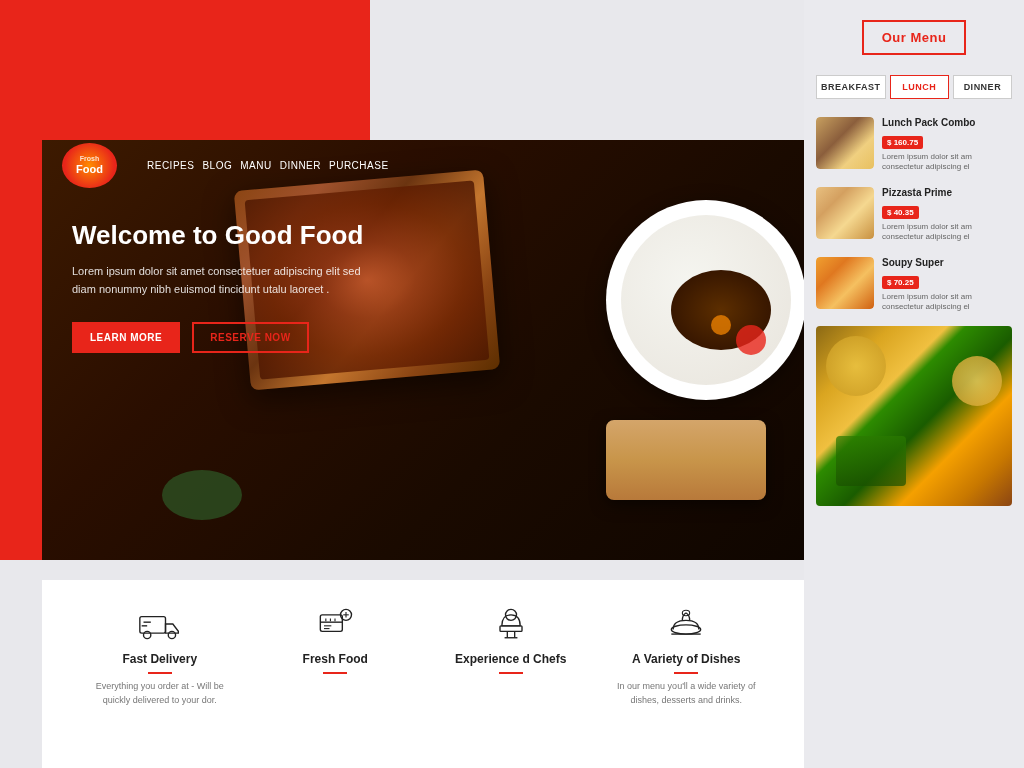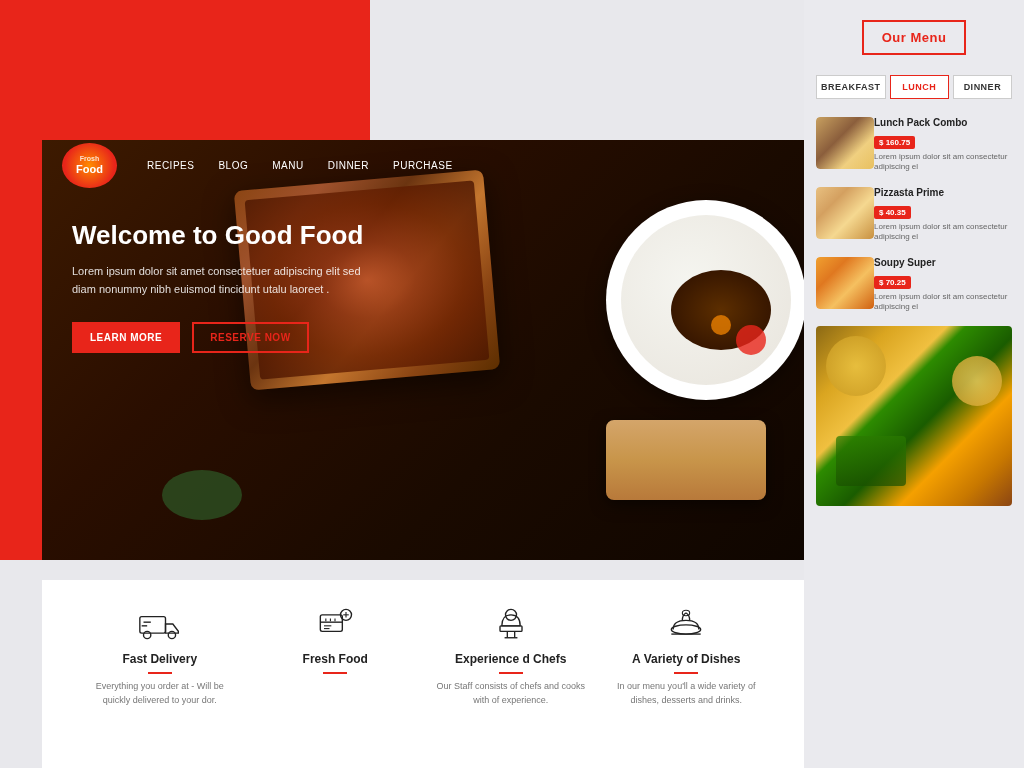--- a/index.html
+++ b/index.html
@@ -69,20 +69,21 @@
       cursor: pointer;
       color: #333;
     }
     .menu-tab.active {
       color: #e8251a;
       border-color: #e8251a;
     }
 
     .menu-item {
       display: flex;
+      gap: 8px;
       margin-bottom: 14px;
       align-items: flex-start;
     }
     .menu-item-img {
       width: 58px;
       height: 52px;
       border-radius: 4px;
       flex-shrink: 0;
       overflow: hidden;
     }
@@ -232,21 +233,21 @@
     }
     .logo-text {
       color: white;
       font-size: 10px;
       font-weight: bold;
       text-align: center;
       line-height: 1.1;
     }
     .nav-links {
       display: flex;
-      gap: 24px;
+      gap: 8px;
       flex: 1;
     }
     .nav-link {
       color: white;
       font-size: 10px;
       letter-spacing: 0.5px;
       cursor: pointer;
       text-decoration: none;
     }
     .search-icon-box {
@@ -503,21 +504,20 @@
         <path d="M14 22 Q14 10 24 10 Q34 10 34 22 L14 22 Z" stroke="#222" stroke-width="1.5" fill="none"></path>
         <ellipse cx="24" cy="10" rx="6" ry="6" stroke="#222" stroke-width="1.5" fill="none"></ellipse>
         <rect x="12" y="22" width="24" height="6" rx="1" stroke="#222" stroke-width="1.5"></rect>
         <line x1="20" y1="28" x2="20" y2="35" stroke="#222" stroke-width="1.5"></line>
         <line x1="28" y1="28" x2="28" y2="35" stroke="#222" stroke-width="1.5"></line>
         <line x1="17" y1="35" x2="31" y2="35" stroke="#222" stroke-width="1.5"></line>
       </svg>
     </div>
     <div class="feature-title">Experience d Chefs</div>
     <div class="feature-title-underline"></div>
-    <div class="feature-desc">Our Staff consists of chefs and cooks with of experience.</div>
   </div>
 
   <div class="feature-item">
     <div class="feature-icon icon-dishes">
       <svg viewBox="0 0 48 40" fill="none" xmlns="http://www.w3.org/2000/svg">
         <ellipse cx="24" cy="26" rx="16" ry="5" stroke="#222" stroke-width="1.5"></ellipse>
         <path d="M10 26 Q10 16 24 16 Q38 16 38 26" stroke="#222" stroke-width="1.5" fill="none"></path>
         <line x1="8" y1="31" x2="40" y2="31" stroke="#222" stroke-width="1.5"></line>
         <path d="M20 16 Q20 10 24 8 Q28 10 28 16" stroke="#222" stroke-width="1.5" fill="none"></path>
         <ellipse cx="24" cy="8" rx="4" ry="3" stroke="#222" stroke-width="1.2"></ellipse>

